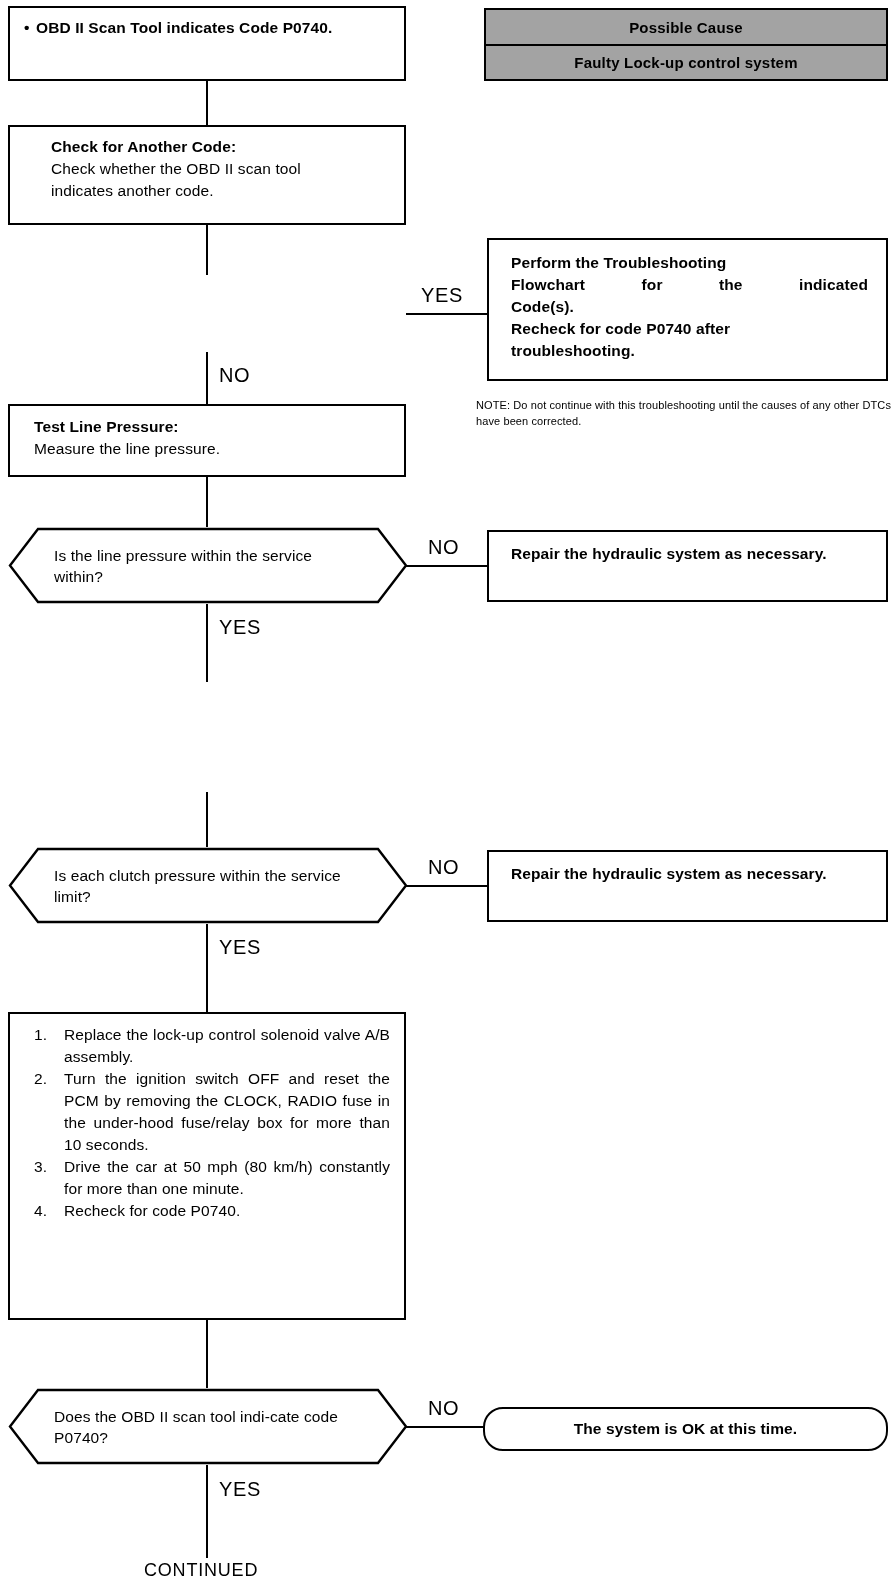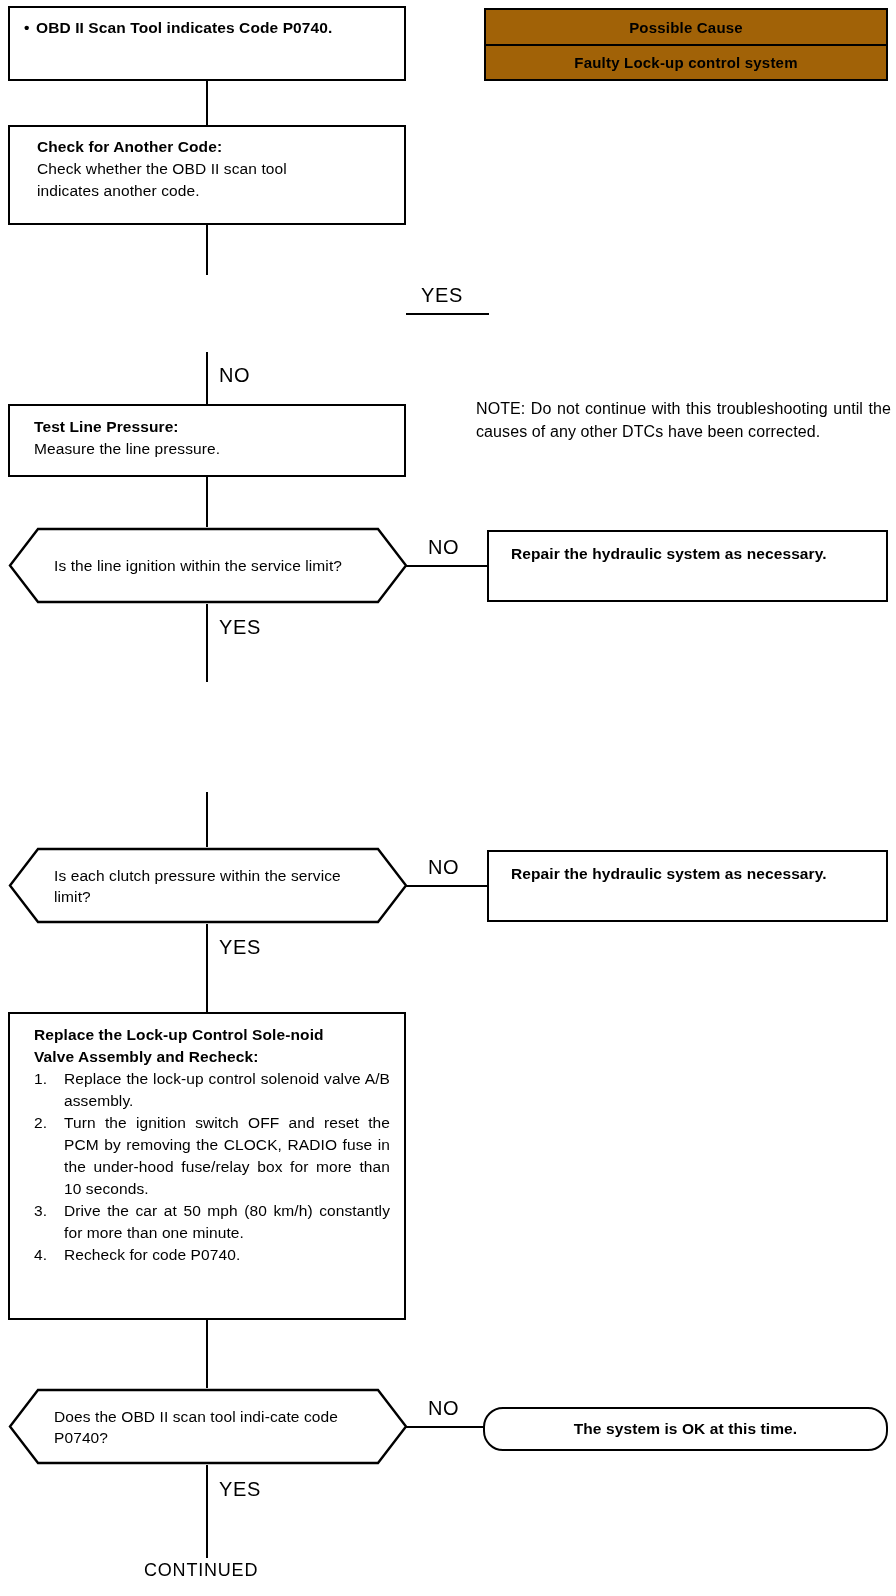--- a/index.html
+++ b/index.html
@@ -34,21 +34,21 @@
     font-weight: bold;
   }
   .just {
     text-align: justify;
     text-align-last: left;
   }
   .tbl {
     position: absolute;
     box-sizing: border-box;
     border: 2px solid #000;
-    background: #a16207;
+    background: #a3a3a3;
   }
   .tbl-row {
     box-sizing: border-box;
     text-align: center;
     font-weight: bold;
     font-size: 15px;
     letter-spacing: 0.2px;
   }
   .tbl-head {
     height: 36px;
@@ -83,21 +83,21 @@
   }
   .conn-v { width: 2px; }
   .conn-h { height: 2px; }
   .branch-label {
     position: absolute;
     font-size: 20px;
     letter-spacing: 0.6px;
   }
   .note {
     position: absolute;
-    font-size: 16px;
+    font-size: 11px;
     line-height: 1.42;
     letter-spacing: 0.1px;
     text-align: justify;
     text-align-last: left;
   }
   .continued {
     position: absolute;
     font-size: 18px;
     letter-spacing: 0.8px;
     font-weight: normal;
@@ -142,52 +142,61 @@
   </div>
 
   <div class="tbl" style="left:484px; top:8px; width:404px; height:73px;">
     <div class="tbl-row tbl-head">Possible Cause</div>
     <div class="tbl-row tbl-cell">Faulty Lock-up control system</div>
   </div>
 
   <div class="conn conn-v" style="left:206px; top:81px; height:44px;"></div>
 
   <div class="box" style="left:8px; top:125px; width:398px; height:100px;">
-    <div class="box-inner" style="padding-left:27px;">
+    <div class="box-inner" style="padding-left:41px;">
       <div class="hdr">Check for Another Code:</div>
       <div style="max-width:285px;">Check whether the OBD II scan tool indicates another code.</div>
     </div>
   </div>
 
   <div class="conn conn-v" style="left:206px; top:225px; height:50px;"></div>
 
 
   <div class="conn conn-h" style="left:406px; top:313px; width:83px;"></div>
   <div class="branch-label" style="left:421px; top:284px;">YES</div>
 
   <div class="conn conn-v" style="left:206px; top:352px; height:52px;"></div>
   <div class="branch-label" style="left:219px; top:364px;">NO</div>
 
+  <div class="box" style="left:487px; top:238px; width:401px; height:143px;">
+    <div class="box-inner hdr" style="padding:12px 18px 10px 22px;">
+      <div>Perform the Troubleshooting</div>
+      <div style="text-align:justify; text-align-last:justify;">Flowchart for the indicated</div>
+      <div>Code(s).</div>
+      <div>Recheck for code P0740 after</div>
+      <div>troubleshooting.</div>
+    </div>
+  </div>
 
   <div class="note" style="left:476px; top:398px; width:415px;">NOTE: Do not continue with this troubleshooting until the causes of any other DTCs have been corrected.</div>
 
   <div class="box" style="left:8px; top:404px; width:398px; height:73px;">
     <div class="box-inner" style="padding-left:24px; padding-top:10px;">
       <div class="hdr">Test Line Pressure:</div>
       <div>Measure the line pressure.</div>
     </div>
   </div>
 
   <div class="conn conn-v" style="left:206px; top:477px; height:50px;"></div>
 
   <div class="diamond" style="left:8px; top:527px; width:400px; height:77px;">
     <svg width="400" height="77" viewBox="0 0 400 77">
       <polygon points="2,38.5 30,2 370,2 398,38.5 370,75 30,75" fill="#fff" stroke="#000" stroke-width="2.4"></polygon>
     </svg>
-    <div class="diamond-label">Is the line ignition within the service limit?</div>
+    <div class="diamond-label">Is the line pressure within the service within?</div>
   </div>
 
   <div class="conn conn-h" style="left:406px; top:565px; width:83px;"></div>
   <div class="branch-label" style="left:428px; top:536px;">NO</div>
 
   <div class="conn conn-v" style="left:206px; top:604px; height:78px;"></div>
   <div class="branch-label" style="left:219px; top:616px;">YES</div>
 
   <div class="box" style="left:487px; top:530px; width:401px; height:72px;">
     <div class="box-inner hdr" style="padding:11px 18px 10px 22px; max-width:330px;">
@@ -212,21 +221,20 @@
   <div class="branch-label" style="left:219px; top:936px;">YES</div>
 
   <div class="box" style="left:487px; top:850px; width:401px; height:72px;">
     <div class="box-inner hdr" style="padding:11px 18px 10px 22px; max-width:330px;">
       <span>Repair the hydraulic system as necessary.</span>
     </div>
   </div>
 
   <div class="box" style="left:8px; top:1012px; width:398px; height:308px;">
     <div class="box-inner" style="padding:10px 14px 6px 24px;">
-      <div class="hdr" style="max-width:320px;">Replace the Lock-up Control Sole-noid Valve Assembly and Recheck:</div>
       <ul class="olist">
         <li>
           <span class="num">1.</span>
           <span class="just" style="display:block;">Replace the lock-up control solenoid valve A/B assembly.</span>
         </li>
         <li>
           <span class="num">2.</span>
           <span class="just" style="display:block;">Turn the ignition switch OFF and reset the PCM by removing the CLOCK, RADIO fuse in the under-hood fuse/relay box for more than 10 seconds.</span>
         </li>
         <li>

